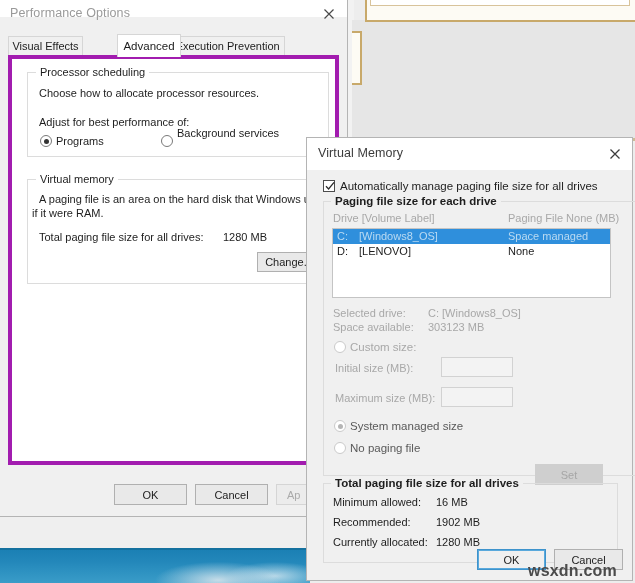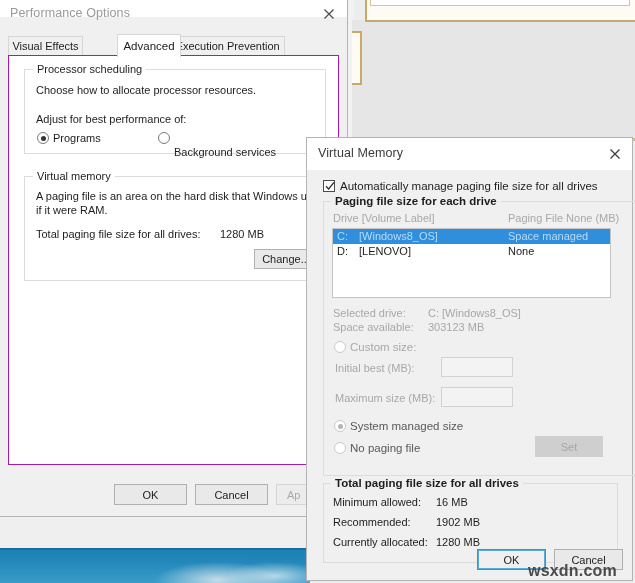--- a/index.html
+++ b/index.html
@@ -238,20 +238,21 @@
   }
   .btn.disabled {
     color: #aaaaaa;
     background: #ececec;
     border-color: #d5d5d5;
   }
   .btn.set-btn {
     background: #cfcfcf;
     border-color: #cfcfcf;
     color: #a6a6a6;
+    margin-top: 28px;
   }
   .btn.focus {
     border: 1px solid #3e93cc;
     box-shadow: 0 0 0 1px #5aa9dc inset;
   }
 
   
   .textinput {
     position: absolute;
     background: #f3f3f3;
@@ -290,21 +291,21 @@
     z-index: 3;
     font-size: 11.5px;
   }
   .tab-body {
     position: absolute;
     left: 8px;
     top: 56px;
     width: 331px;
     height: 410px;
     background: #ffffff;
-    border: 1px solid #a21caf;
+    border: 4px solid #a21caf;
     box-sizing: border-box;
   }
 
   
   .listbox {
     position: absolute;
     background: #ffffff;
     border: 1px solid #c4c4c4;
     box-sizing: border-box;
     overflow: hidden;
@@ -399,28 +400,28 @@
       <div class="group-legend" style="left:8px; top:-7px; background:#ffffff;">Processor scheduling</div>
 
       <div class="lbl" style="left:11px; top:14px;">Choose how to allocate processor resources.</div>
 
       <div class="lbl" style="left:11px; top:43px;">Adjust for best performance of:</div>
 
       <div class="radio checked" style="left:12px; top:62px;"></div>
       <div class="lbl" style="left:28px; top:62px;">Programs</div>
 
       <div class="radio" style="left:133px; top:62px;"></div>
-      <div class="lbl" style="left:149px; top:76px;">Background services</div>
+      <div class="lbl" style="left:149px; top:54px;">Background services</div>
     </div>
 
     <div class="groupbox" style="left:15px; top:120px; width:302px; height:105px;">
       <div class="group-legend" style="left:8px; top:-7px; background:#ffffff;">Virtual memory</div>
 
       <div class="lbl" style="left:11px; top:13px;">A paging file is an area on the hard disk that Windows uses</div>
-      <div class="lbl" style="left:11px; top:27px;">if it were RAM.</div>
+      <div class="lbl" style="left:4px; top:27px;">if it were RAM.</div>
 
       <div class="lbl" style="left:11px; top:51px;">Total paging file size for all drives:</div>
       <div class="lbl" style="left:195px; top:51px;">1280 MB</div>
 
       <div class="btn" style="left:229px; top:72px; width:64px; height:20px;">Change...</div>
     </div>
 
   </div>
 
   <div class="btn" style="left:114px; top:485px; width:73px; height:21px;">OK</div>
@@ -467,21 +468,21 @@
 
     <div class="lbl dim" style="left:9px; top:105px;">Selected drive:</div>
     <div class="lbl dim" style="left:104px; top:105px;">C:  [Windows8_OS]</div>
 
     <div class="lbl dim" style="left:9px; top:119px;">Space available:</div>
     <div class="lbl dim" style="left:104px; top:119px;">303123 MB</div>
 
     <div class="radio dim" style="left:10px; top:139px;"></div>
     <div class="lbl dim" style="left:26px; top:139px; font-size:11.5px;">Custom size:</div>
 
-    <div class="lbl dim" style="left:11px; top:160px;">Initial best (MB):</div>
+    <div class="lbl dim" style="left:11px; top:160px;">Initial size (MB):</div>
     <div class="textinput" style="left:117px; top:155px; width:72px; height:20px;">
       <span class="lbl dim" style="left:4px; top:3px;"></span>
     </div>
 
     <div class="lbl dim" style="left:11px; top:190px;">Maximum size (MB):</div>
     <div class="textinput" style="left:117px; top:185px; width:72px; height:20px;">
       <span class="lbl dim" style="left:4px; top:3px;"></span>
     </div>
 
     <div class="radio checked dim" style="left:10px; top:218px;"></div>

